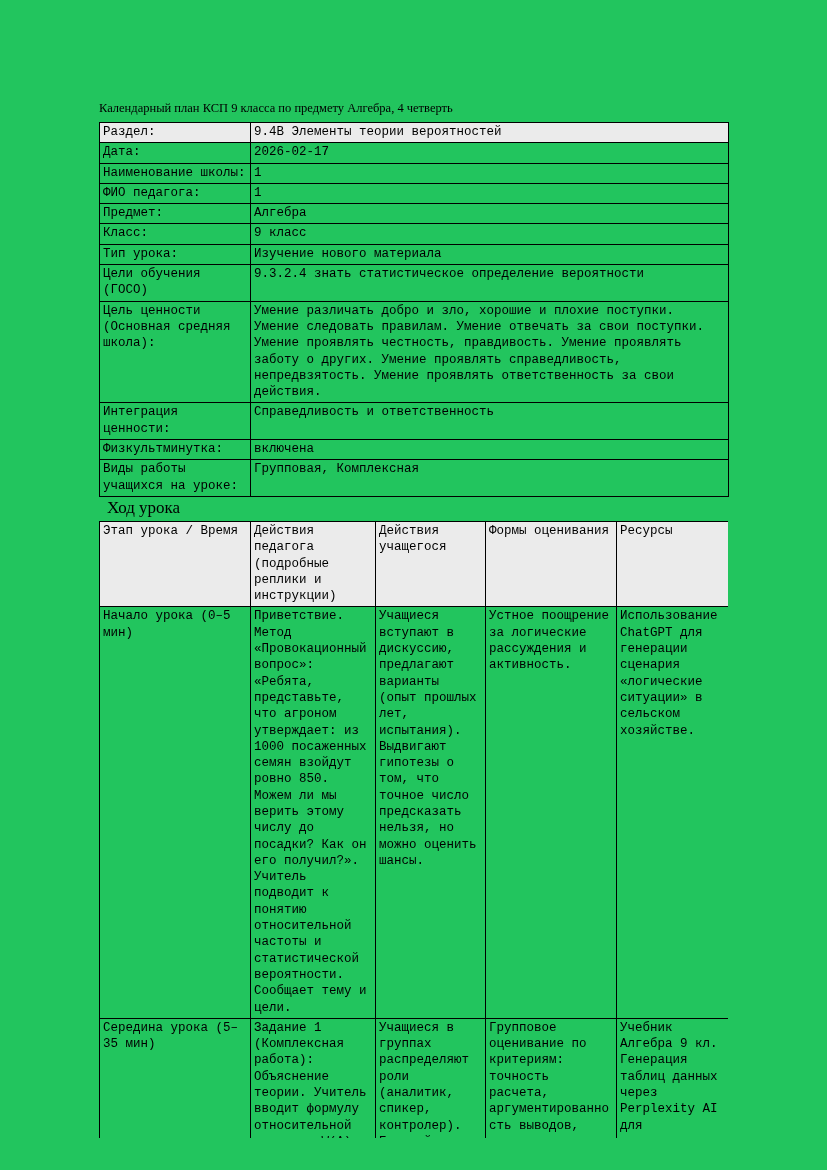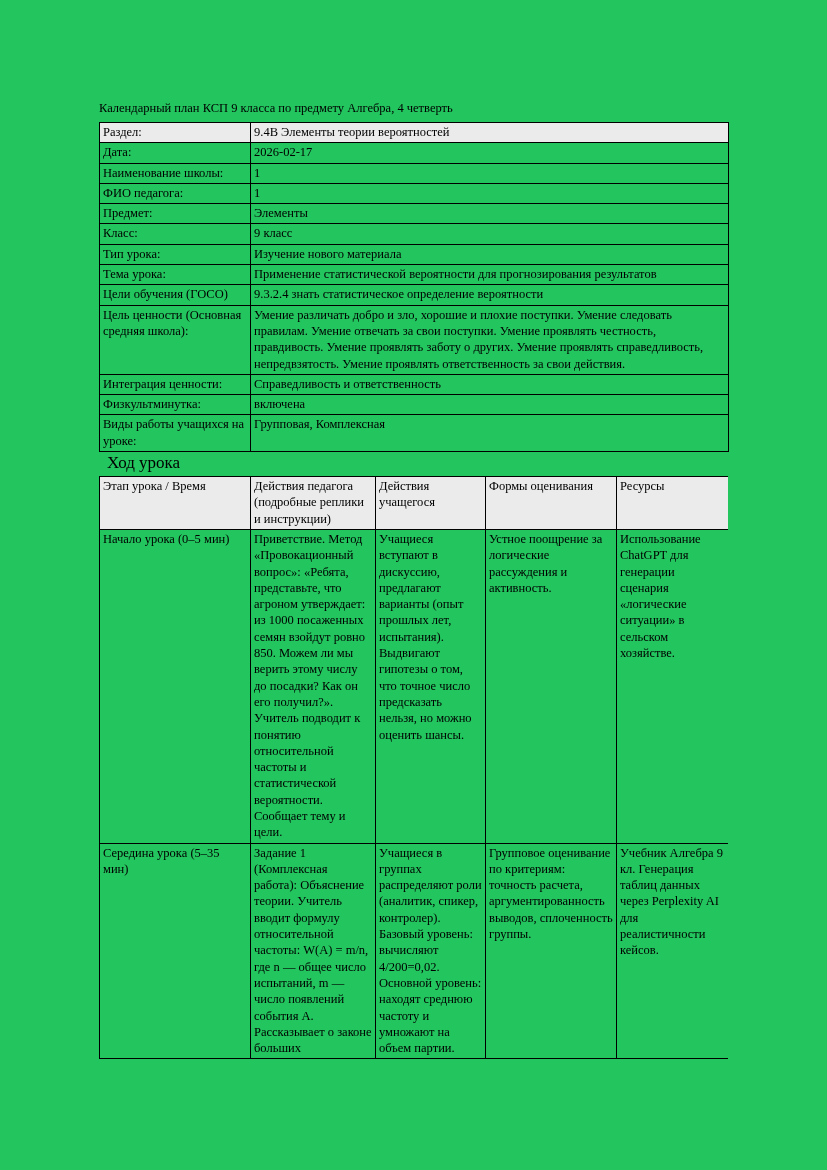--- a/index.html
+++ b/index.html
@@ -36,20 +36,21 @@
   .section-label {
     font-size: 17px;
     line-height: 16px;
     margin: 3px 0 5px 8px;
   }
   table.doc-table {
     border-collapse: collapse;
     width: 629px;
     table-layout: fixed;
     font-size: 12.5px;
+    font-family: Liberation Mono, monospace;
   }
   table.doc-table td,
   table.doc-table th {
     border: 1px solid #000000;
     padding: 1px 3px 2px 3px;
     vertical-align: top;
     text-align: left;
     font-weight: normal;
     line-height: 16.3px;
     word-wrap: break-word;
@@ -102,33 +103,29 @@
           <tr>
             <td>Наименование школы:</td>
             <td>1</td>
           </tr>
           <tr>
             <td>ФИО педагога:</td>
             <td>1</td>
           </tr>
           <tr>
             <td>Предмет:</td>
-            <td>Элементы</td>
+            <td>Алгебра</td>
           </tr>
           <tr>
             <td>Класс:</td>
             <td>9 класс</td>
           </tr>
           <tr>
             <td>Тип урока:</td>
             <td>Изучение нового материала</td>
-          </tr>
-          <tr>
-            <td>Тема урока:</td>
-            <td>Применение статистической вероятности для прогнозирования результатов</td>
           </tr>
           <tr>
             <td>Цели обучения (ГОСО)</td>
             <td>9.3.2.4 знать статистическое определение вероятности</td>
           </tr>
           <tr>
             <td>Цель ценности (Основная средняя школа):</td>
             <td>Умение различать добро и зло, хорошие и плохие поступки. Умение следовать правилам. Умение отвечать за свои поступки. Умение проявлять честность, правдивость. Умение проявлять заботу о других. Умение проявлять справедливость, непредвзятость. Умение проявлять ответственность за свои действия.</td>
           </tr>
           <tr>

